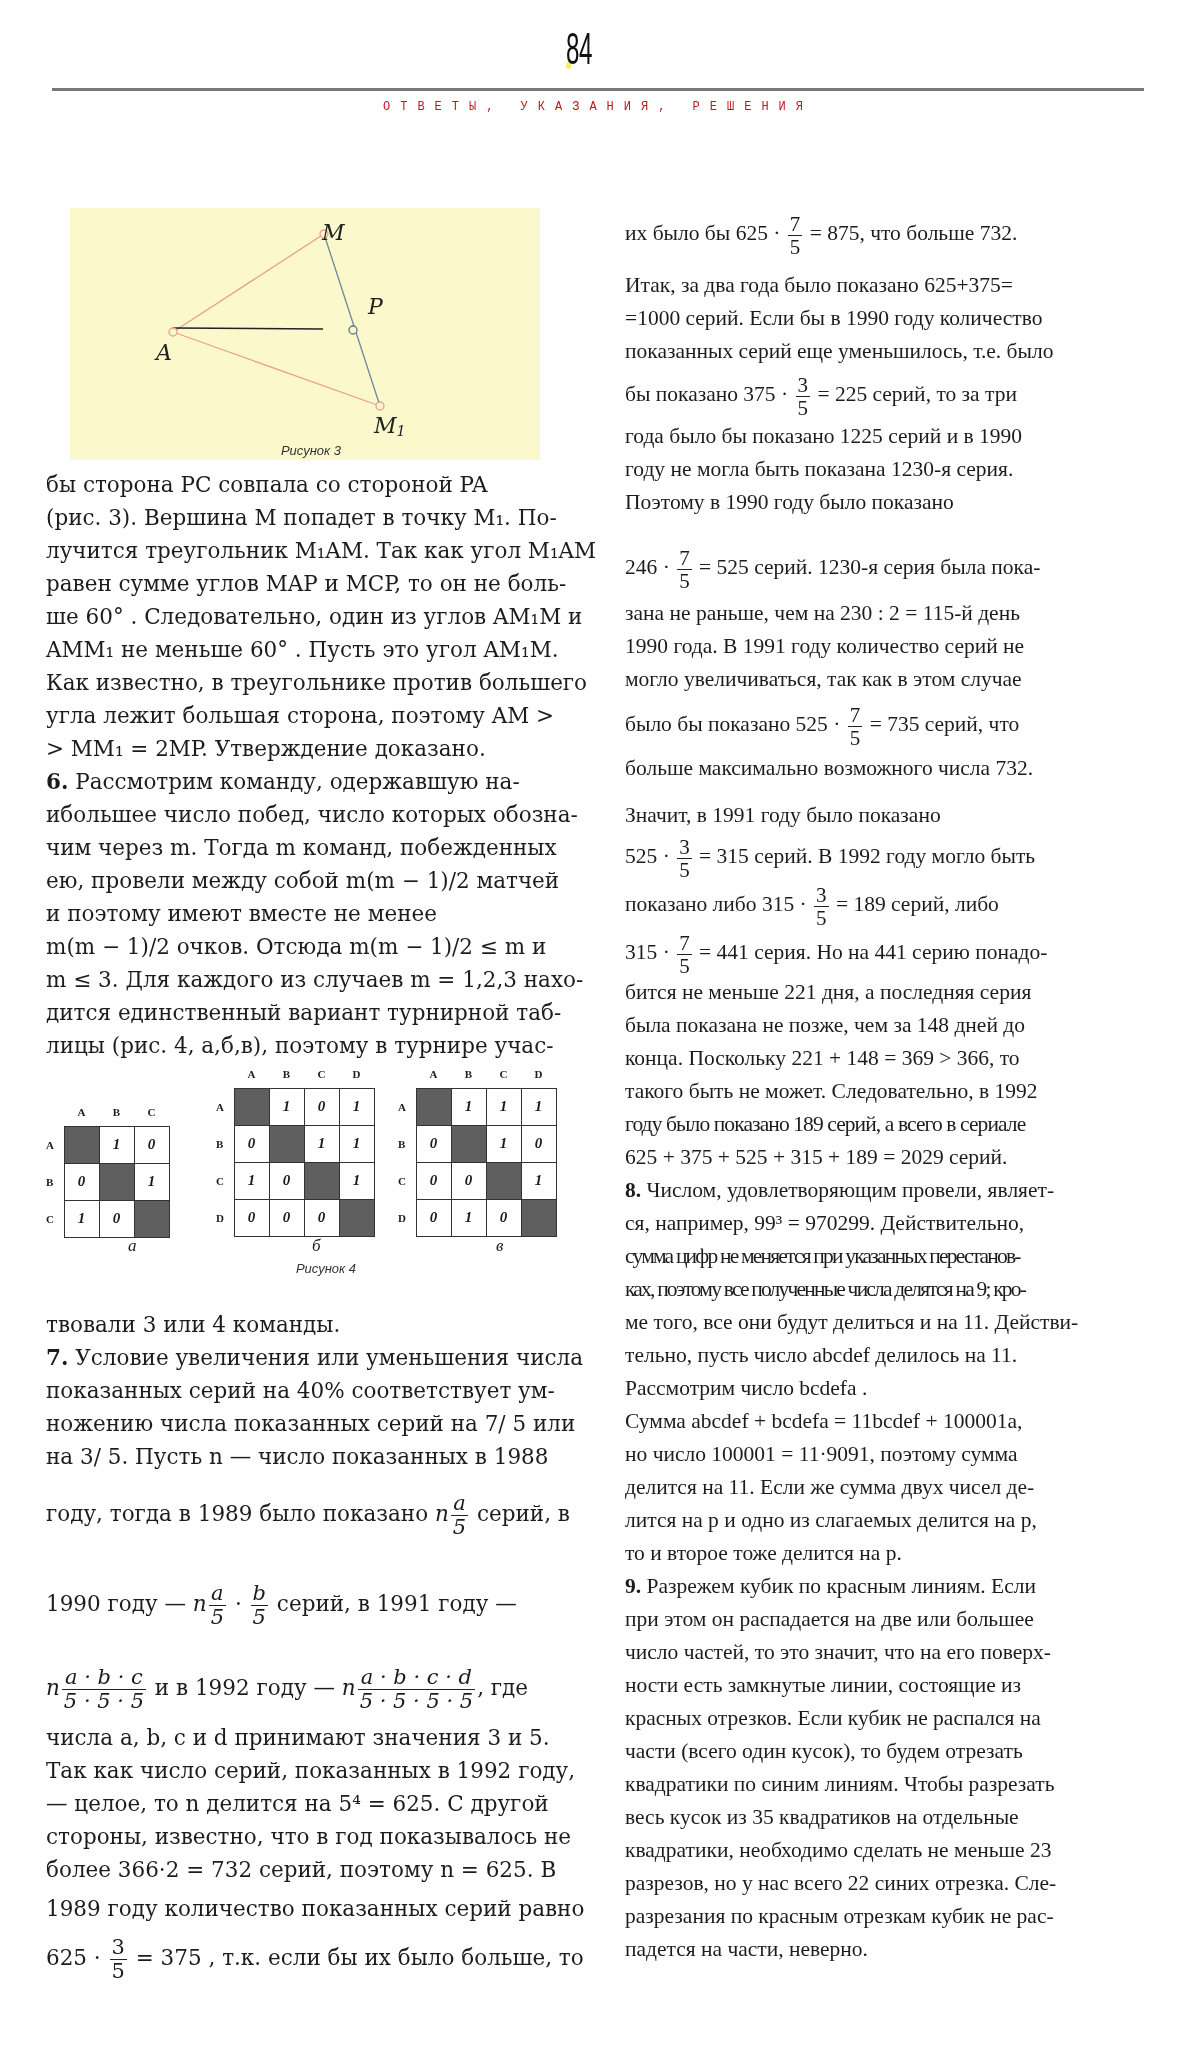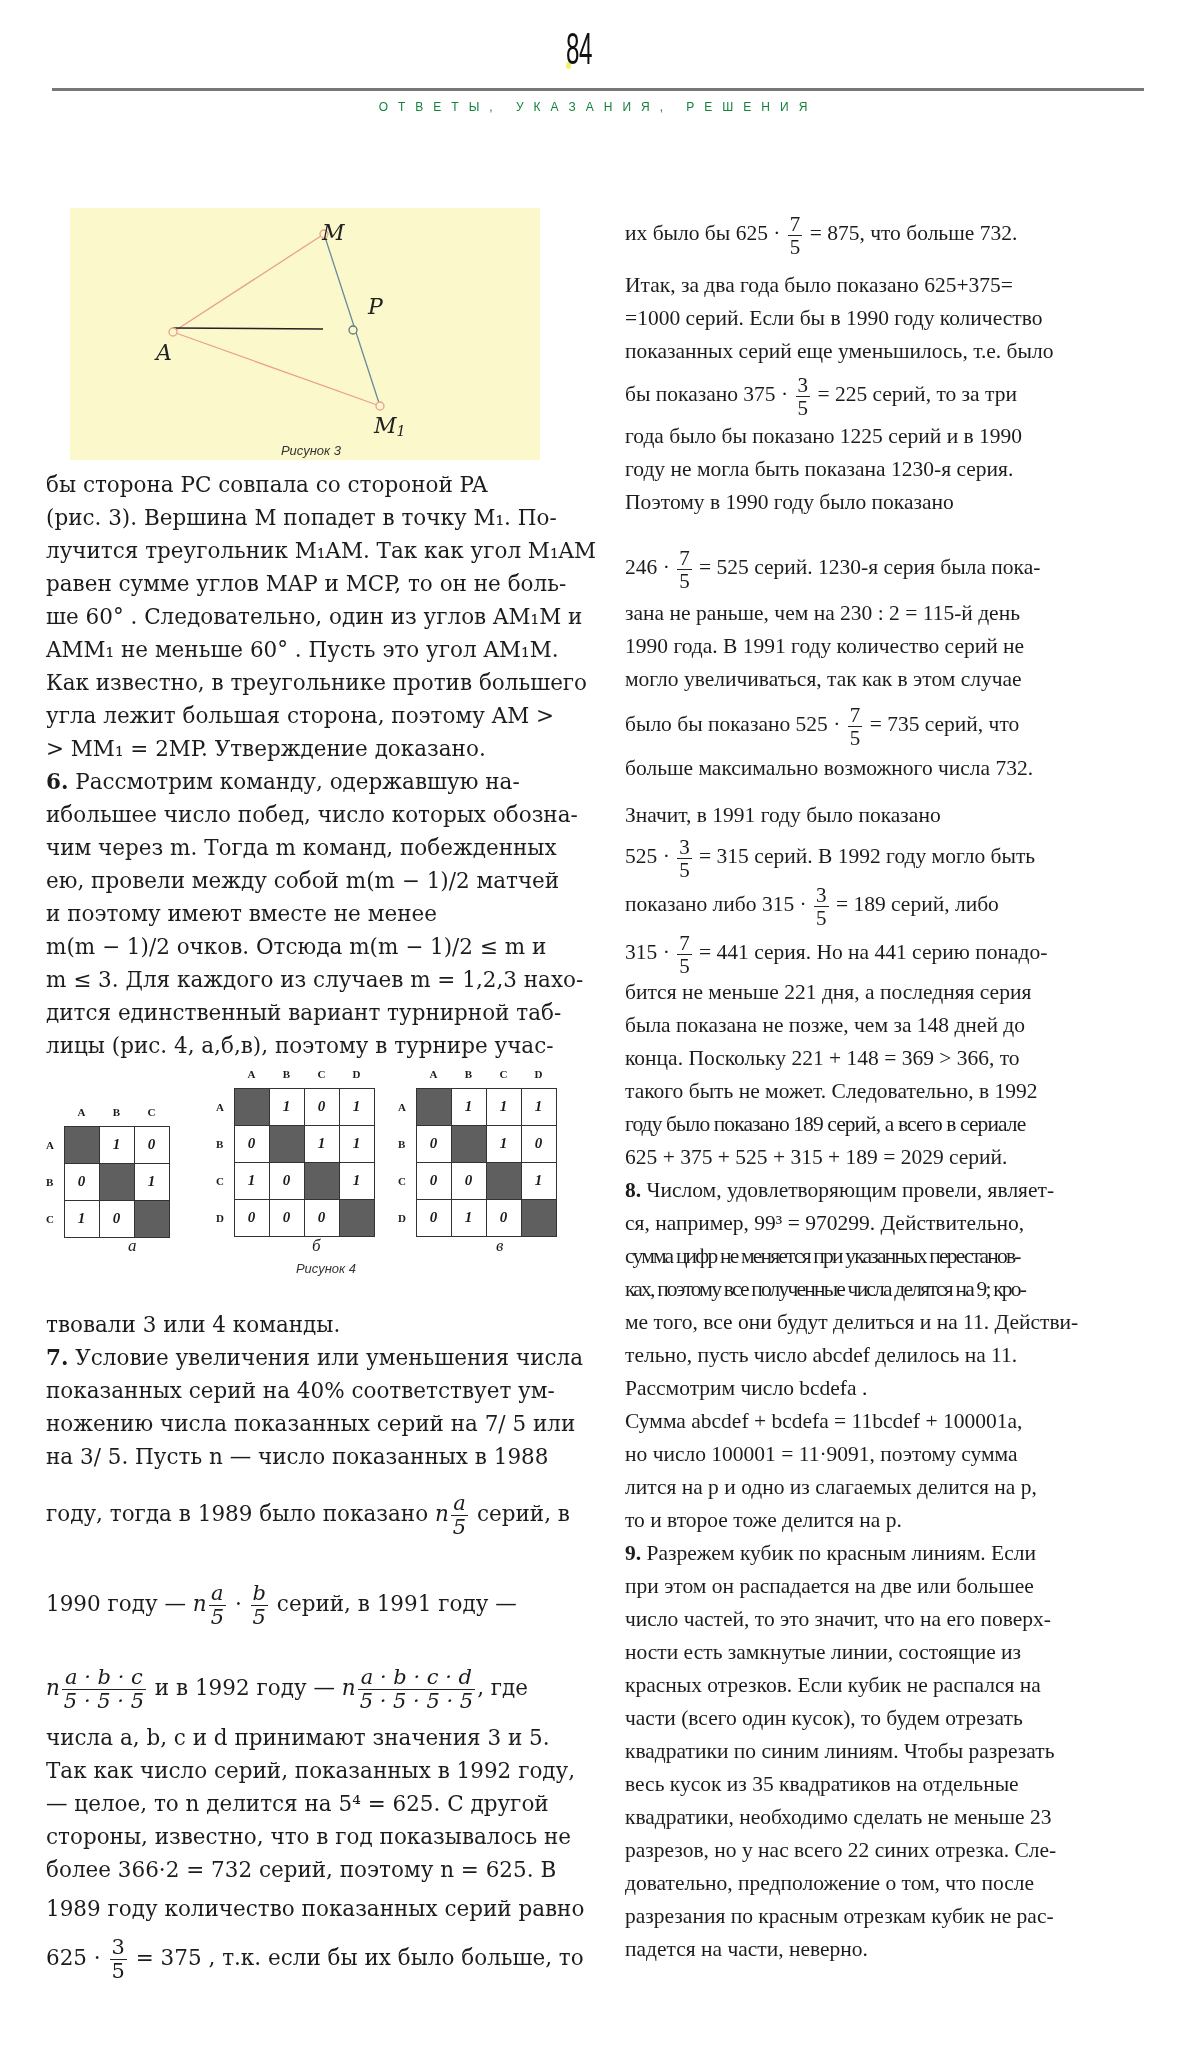--- a/index.html
+++ b/index.html
@@ -19,22 +19,22 @@
   .page-number-dot {
     position: absolute; left: 566px; top: 62px; width: 5px; height: 7px;
     background: #f3f06a; border-radius: 50%;
   }
   .header-rule {
     position: absolute; left: 52px; top: 88px; width: 1092px; height: 3px;
     background: #777;
   }
   .running-head {
     position: absolute; left: 52px; width: 1092px; top: 100px; text-align: center;
-    font-family: Liberation Sans, sans-serif; font-size: 12px; letter-spacing: 10px;
-    color: #15803d;
+    font-family: Liberation Mono, monospace; font-size: 12px; letter-spacing: 10px;
+    color: #b91c1c;
   }
   .col { position: absolute; font-size: 21.5px; line-height: 33px; }
   .col-left { left: 46px; width: 540px; }
   .col-right { left: 625px; width: 535px; }
   .line { display: block; white-space: nowrap; }
   .it { font-style: italic; }
   .b { font-weight: bold; }
   sub { font-size: 0.65em; vertical-align: -0.2em; }
 
   .figure3 {
@@ -309,28 +309,28 @@
   <span class="line">625 + 375 + 525 + 315 + 189 = 2029 серий.</span>
   <span class="line"><span class="b">8.</span><span> Числом, удовлетворяющим провели, являет-</span></span>
   <span class="line">ся, например, 99³ = 970299. Действительно,</span>
   <span class="line condensed" style="letter-spacing:-1.8px;">сумма цифр не меняется при указанных перестанов-</span>
   <span class="line condensed" style="letter-spacing:-1.8px;">ках, поэтому все полученные числа делятся на 9; кро-</span>
   <span class="line">ме того, все они будут делиться и на 11. Действи-</span>
   <span class="line">тельно, пусть число abcdef  делилось на 11.</span>
   <span class="line">Рассмотрим число bcdefa .</span>
   <span class="line"> Сумма abcdef + bcdefa = 11bcdef + 100001a,</span>
   <span class="line">но число 100001 = 11·9091, поэтому сумма</span>
+  <span class="line">делится на 11. Если же сумма двух чисел де-</span>
   <span class="line">лится на p и одно из слагаемых делится на p,</span>
   <span class="line">то и второе тоже делится на p.</span>
   <span class="line"><span class="b">9.</span><span> Разрежем кубик по красным линиям. Если</span></span>
   <span class="line">при этом он распадается на две или большее</span>
   <span class="line">число частей, то это значит, что на его поверх-</span>
   <span class="line">ности есть замкнутые линии, состоящие из</span>
   <span class="line">красных отрезков. Если кубик не распался на</span>
   <span class="line">части (всего один кусок), то будем отрезать</span>
   <span class="line">квадратики по синим линиям. Чтобы разрезать</span>
   <span class="line">весь кусок из 35 квадратиков на отдельные</span>
   <span class="line">квадратики, необходимо сделать не меньше 23</span>
   <span class="line">разрезов, но у нас всего 22 синих отрезка. Сле-</span>
-  <span class="line">довательно, предположение о том, что после</span>
   <span class="line">разрезания по красным отрезкам кубик не рас-</span>
   <span class="line">падется на части, неверно.</span>
 </div>
 
 </body></html>

